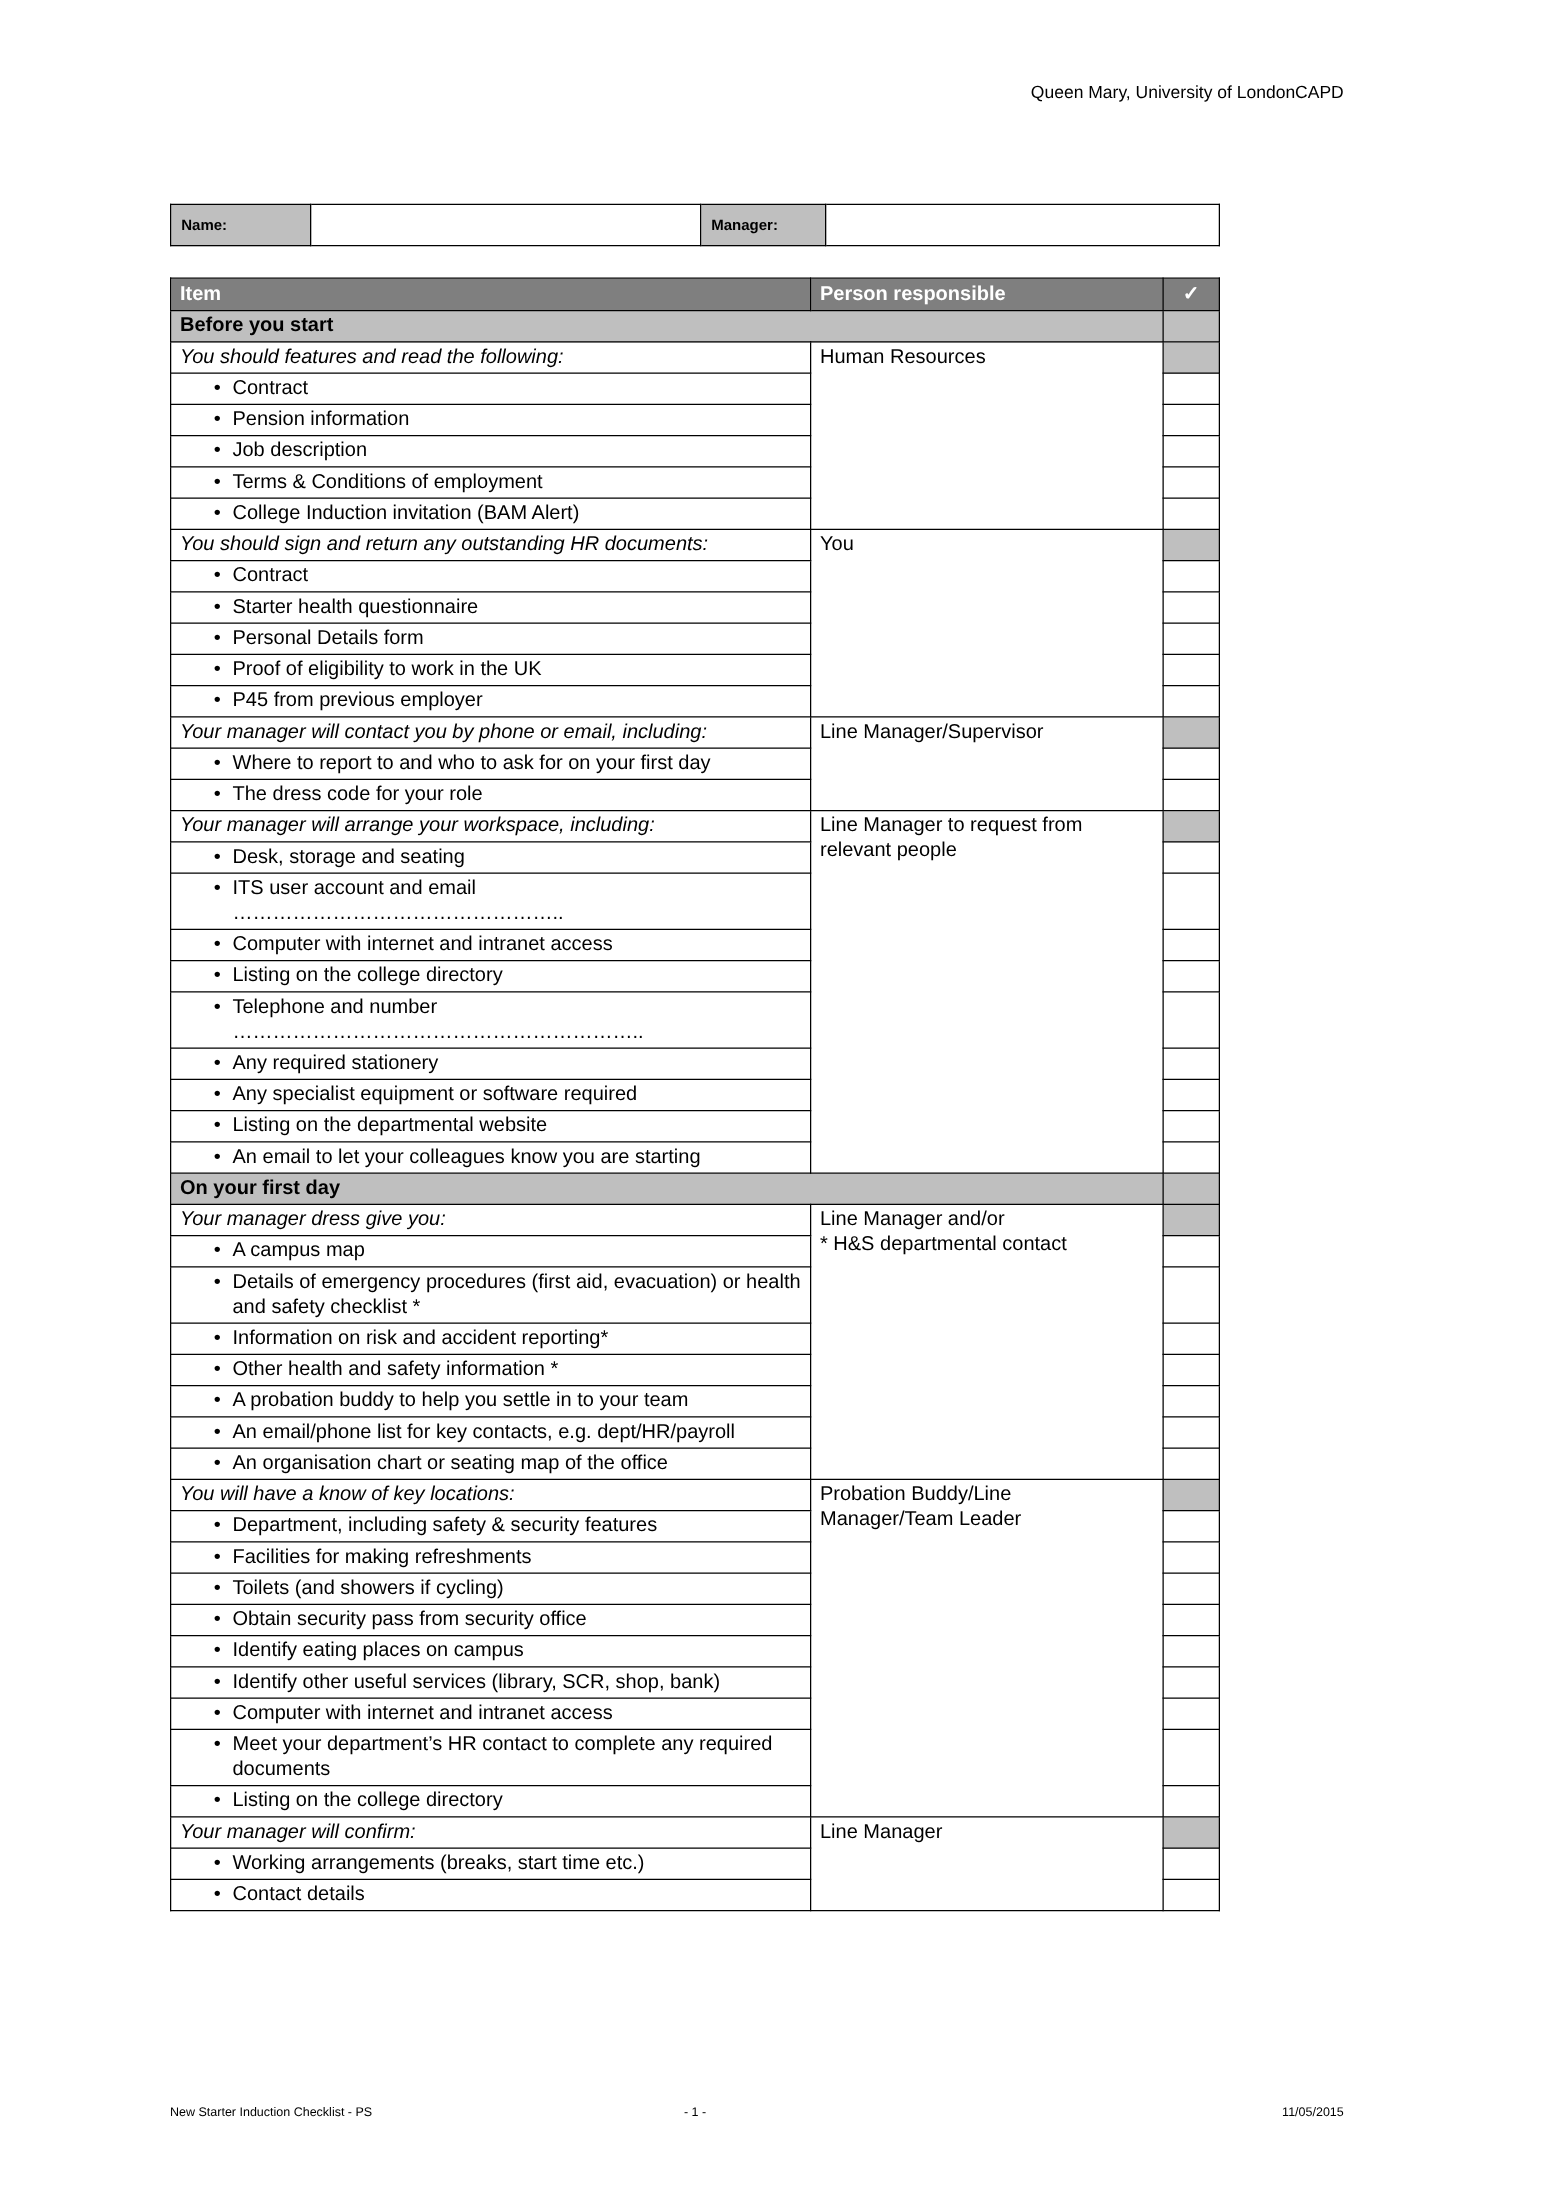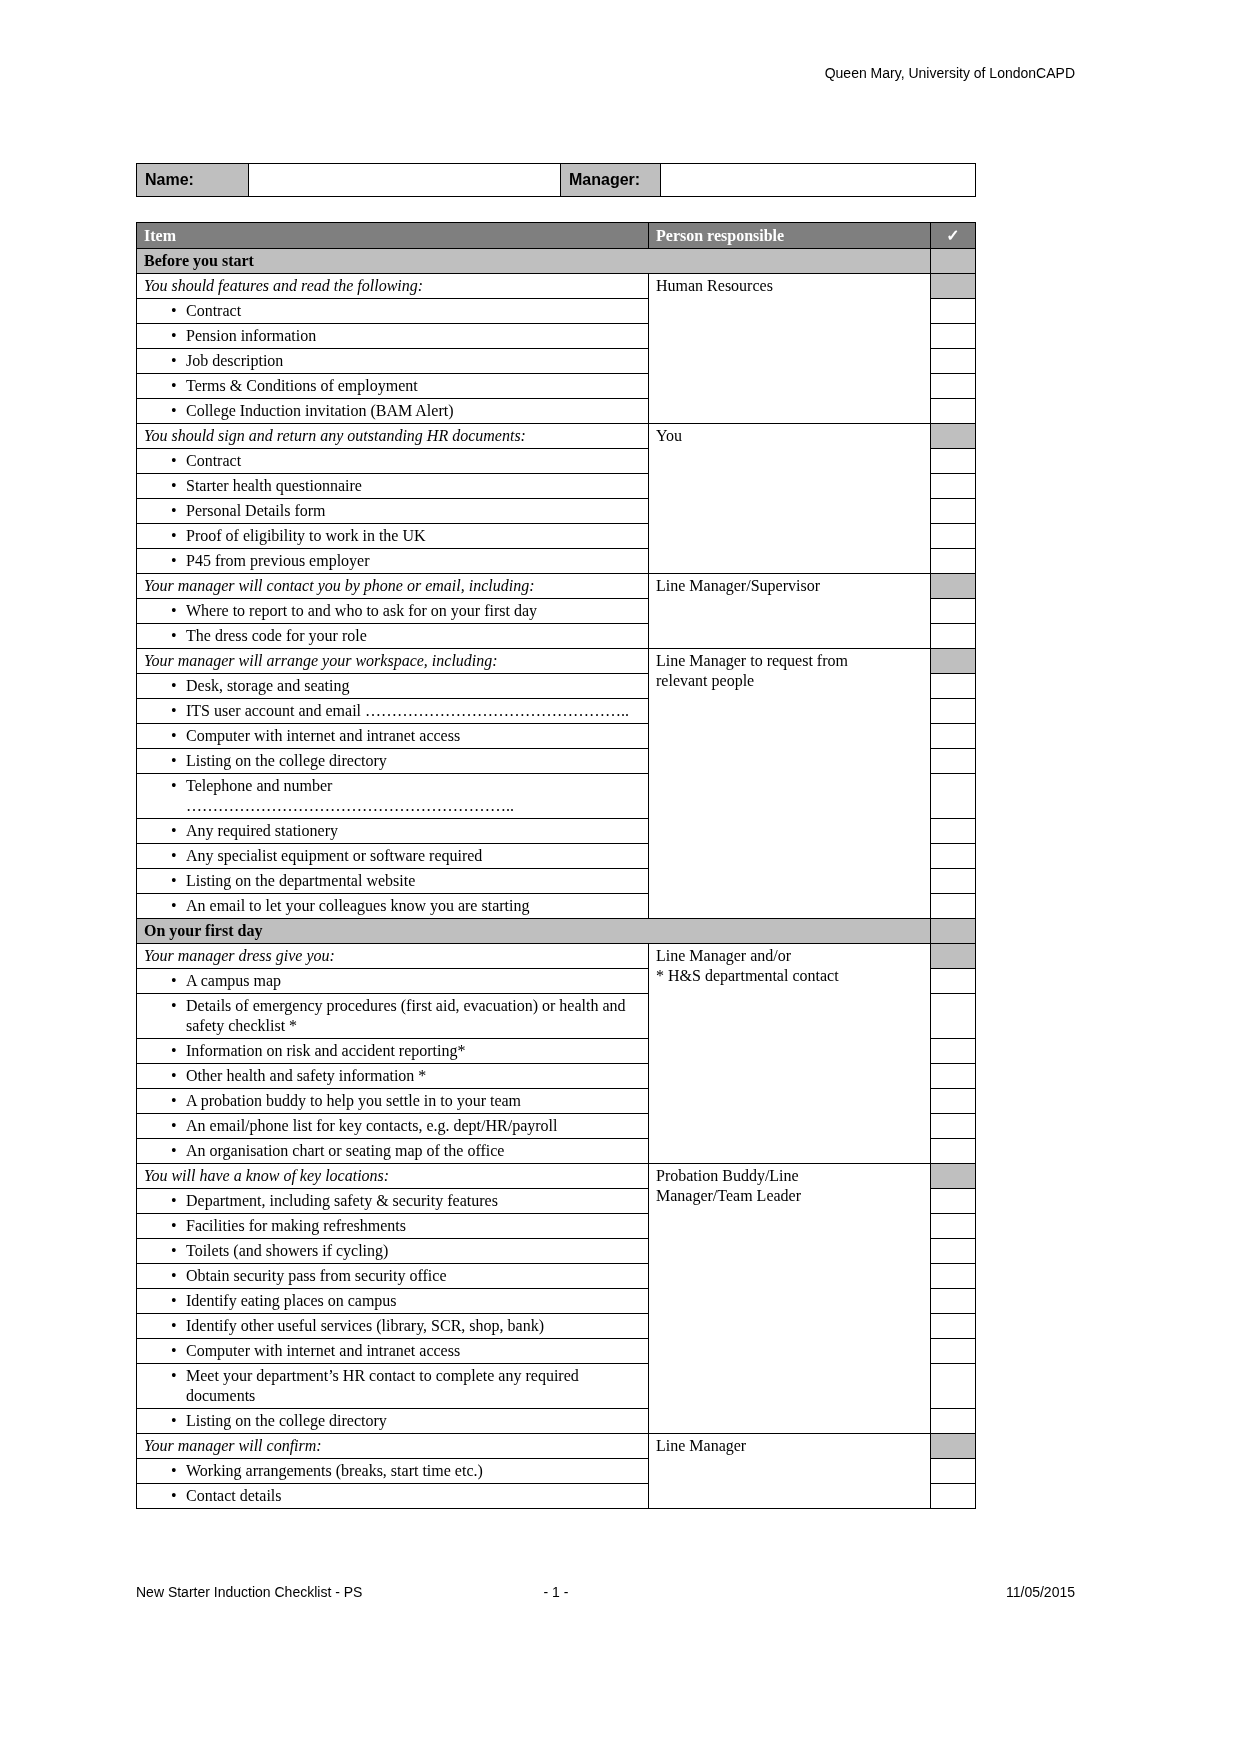--- a/index.html
+++ b/index.html
@@ -25,26 +25,26 @@
     font-size: 29px; font-weight: bold; line-height: 34px;
   }
 
   table { border-collapse: collapse; table-layout: fixed; }
   td, th { border: 1px solid var(--border, #000); }
 
   .name-table {
     position: absolute; top: 163px; left: 136px; width: 839px;
   }
   .name-table td {
-    height: 33px; padding: 4px 8px; font-size: 16px; vertical-align: middle;
+    height: 33px; padding: 4px 8px; font-size: 12px; vertical-align: middle;
   }
   .name-table .lbl { background: var(--section-bg, #bfbfbf); font-weight: bold; }
 
   .checklist {
-    position: absolute; top: 222px; left: 136px; width: 839px; font-family: Liberation Serif, serif;
+    position: absolute; top: 222px; left: 136px; width: 839px;
   }
   .checklist th {
     background: var(--header-bg, #7f7f7f);
     color: var(--header-text, #fff);
     font-size: 16px; font-weight: bold; text-align: left;
     padding: 3px 7px; height: 25px; line-height: 19px;
   }
   .checklist th.check-col { text-align: center; padding: 3px 0; }
   .checklist td {
     font-size: 16px; line-height: 20px;
@@ -55,22 +55,22 @@
   .person-cell { white-space: pre-line; }
   .check { padding: 0 !important; height: 24px; }
   .check.gray { background: var(--section-bg, #bfbfbf); }
   .check.box { background: #ffffff; cursor: pointer; }
   .bullet-cell { padding-left: 34px !important; }
   .bullet-line { display: flex; align-items: flex-start; }
   .dot { flex: 0 0 15px; }
   .txt { flex: 1 1 auto; }
 
   .doc-footer {
-    position: absolute; top: 1583px; left: 136px; width: 939px; height: 20px;
-    font-size: 14px; line-height: 18px;
+    position: absolute; top: 1682px; left: 136px; width: 939px; height: 20px;
+    font-size: 10px; line-height: 18px;
   }
   .doc-footer .f-left { position: absolute; left: 0; top: 0; }
   .doc-footer .f-center { position: absolute; left: 385px; width: 70px; text-align: center; top: 0; }
   .doc-footer .f-right { position: absolute; right: 0; top: 0; text-align: right; }
 </style>
 </head>
 <body>
 
 <div class="page">
 

